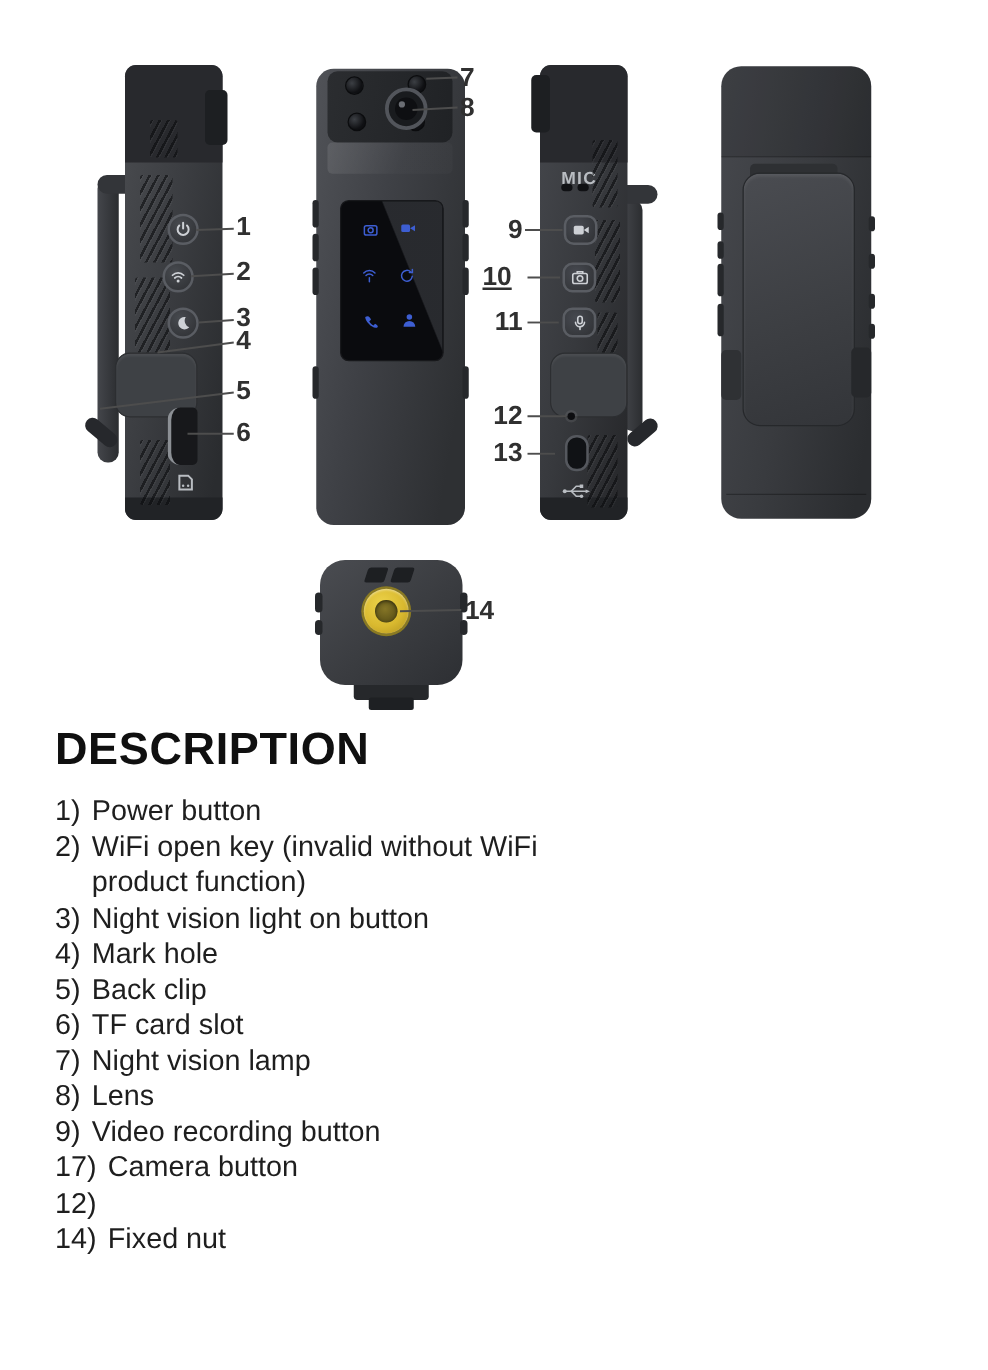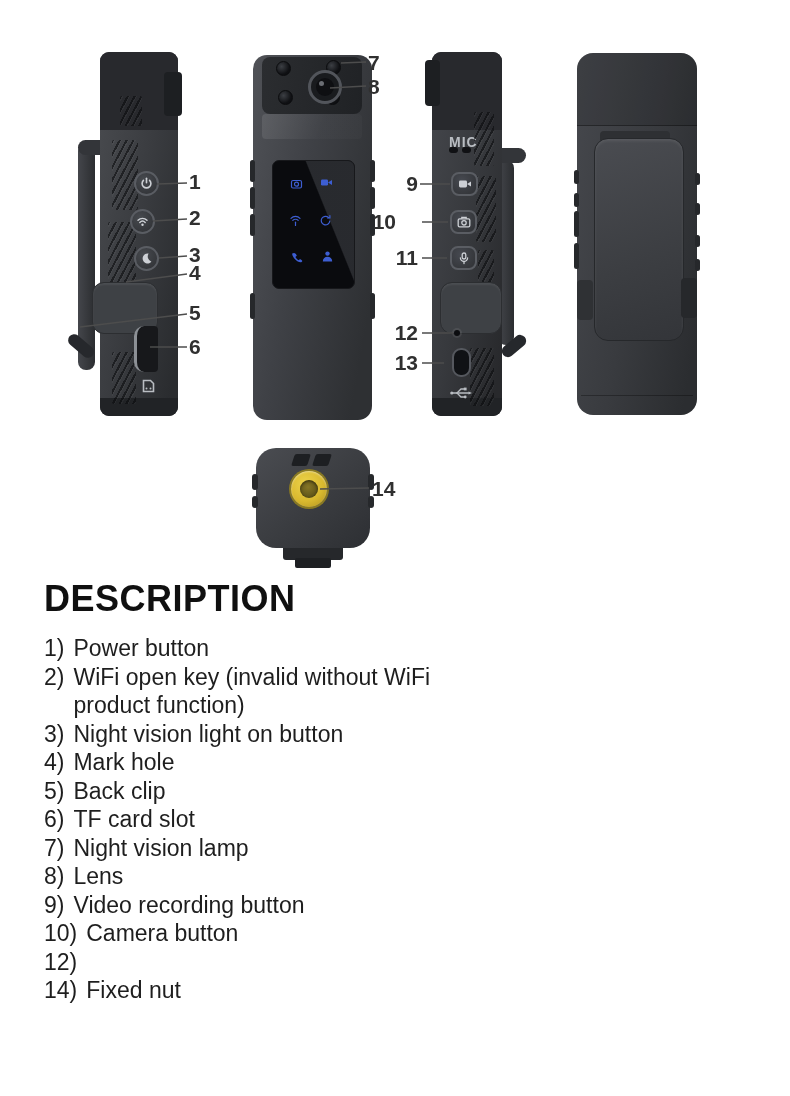--- a/index.html
+++ b/index.html
@@ -268,21 +268,21 @@
 
     <div class="callout-num" style="left:189px;top:171px;">1</div>
     <div class="callout-num" style="left:189px;top:207px;">2</div>
     <div class="callout-num" style="left:189px;top:244px;">3</div>
     <div class="callout-num" style="left:189px;top:262px;">4</div>
     <div class="callout-num" style="left:189px;top:302px;">5</div>
     <div class="callout-num" style="left:189px;top:336px;">6</div>
     <div class="callout-num" style="left:368px;top:52px;">7</div>
     <div class="callout-num" style="left:368px;top:76px;">8</div>
     <div class="callout-num" style="left:386px;top:173px;width:32px;text-align:right;">9</div>
-    <div class="callout-num" style="left:364px;top:211px;width:32px;text-align:right;">10</div>
+    <div class="callout-num" style="left:386px;top:211px;width:32px;text-align:left;text-decoration:underline;">10</div>
     <div class="callout-num" style="left:386px;top:247px;width:32px;text-align:right;">11</div>
     <div class="callout-num" style="left:386px;top:322px;width:32px;text-align:right;">12</div>
     <div class="callout-num" style="left:386px;top:352px;width:32px;text-align:right;">13</div>
     <div class="callout-num" style="left:372px;top:478px;">14</div>
   </div>
 
   <div class="desc">
     <h1>DESCRIPTION</h1>
     <ol>
       <li>
@@ -315,21 +315,21 @@
         </li>
       <li>
           <span class="num">8)</span>
           <span class="txt">Lens</span>
         </li>
       <li>
           <span class="num">9)</span>
           <span class="txt">Video recording button</span>
         </li>
       <li>
-          <span class="num">10)</span>
+          <span class="num">17)</span>
           <span class="txt">Camera button</span>
         </li>
       <li>
           <span class="num">12)</span>
         </li>
       <li>
           <span class="num">14)</span>
           <span class="txt">Fixed nut</span>
         </li>
     </ol>

